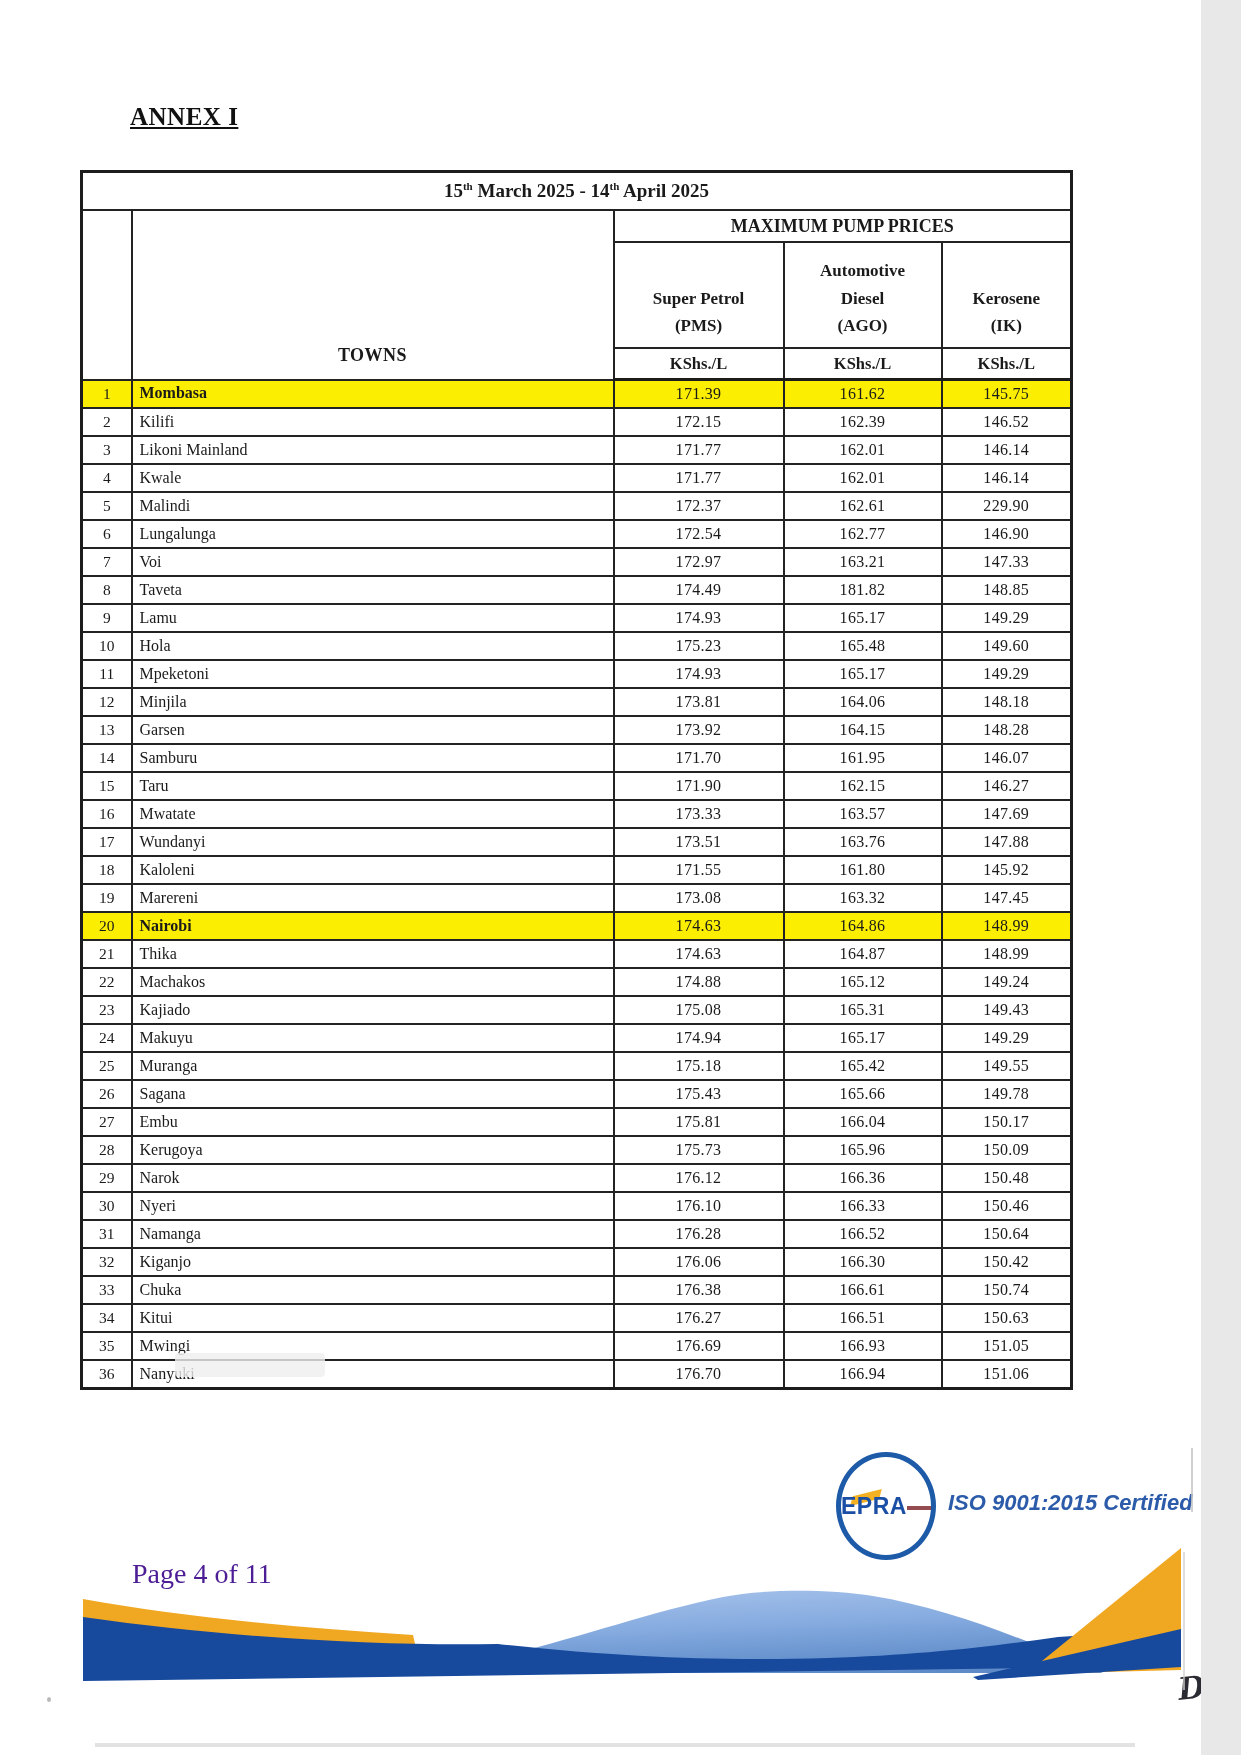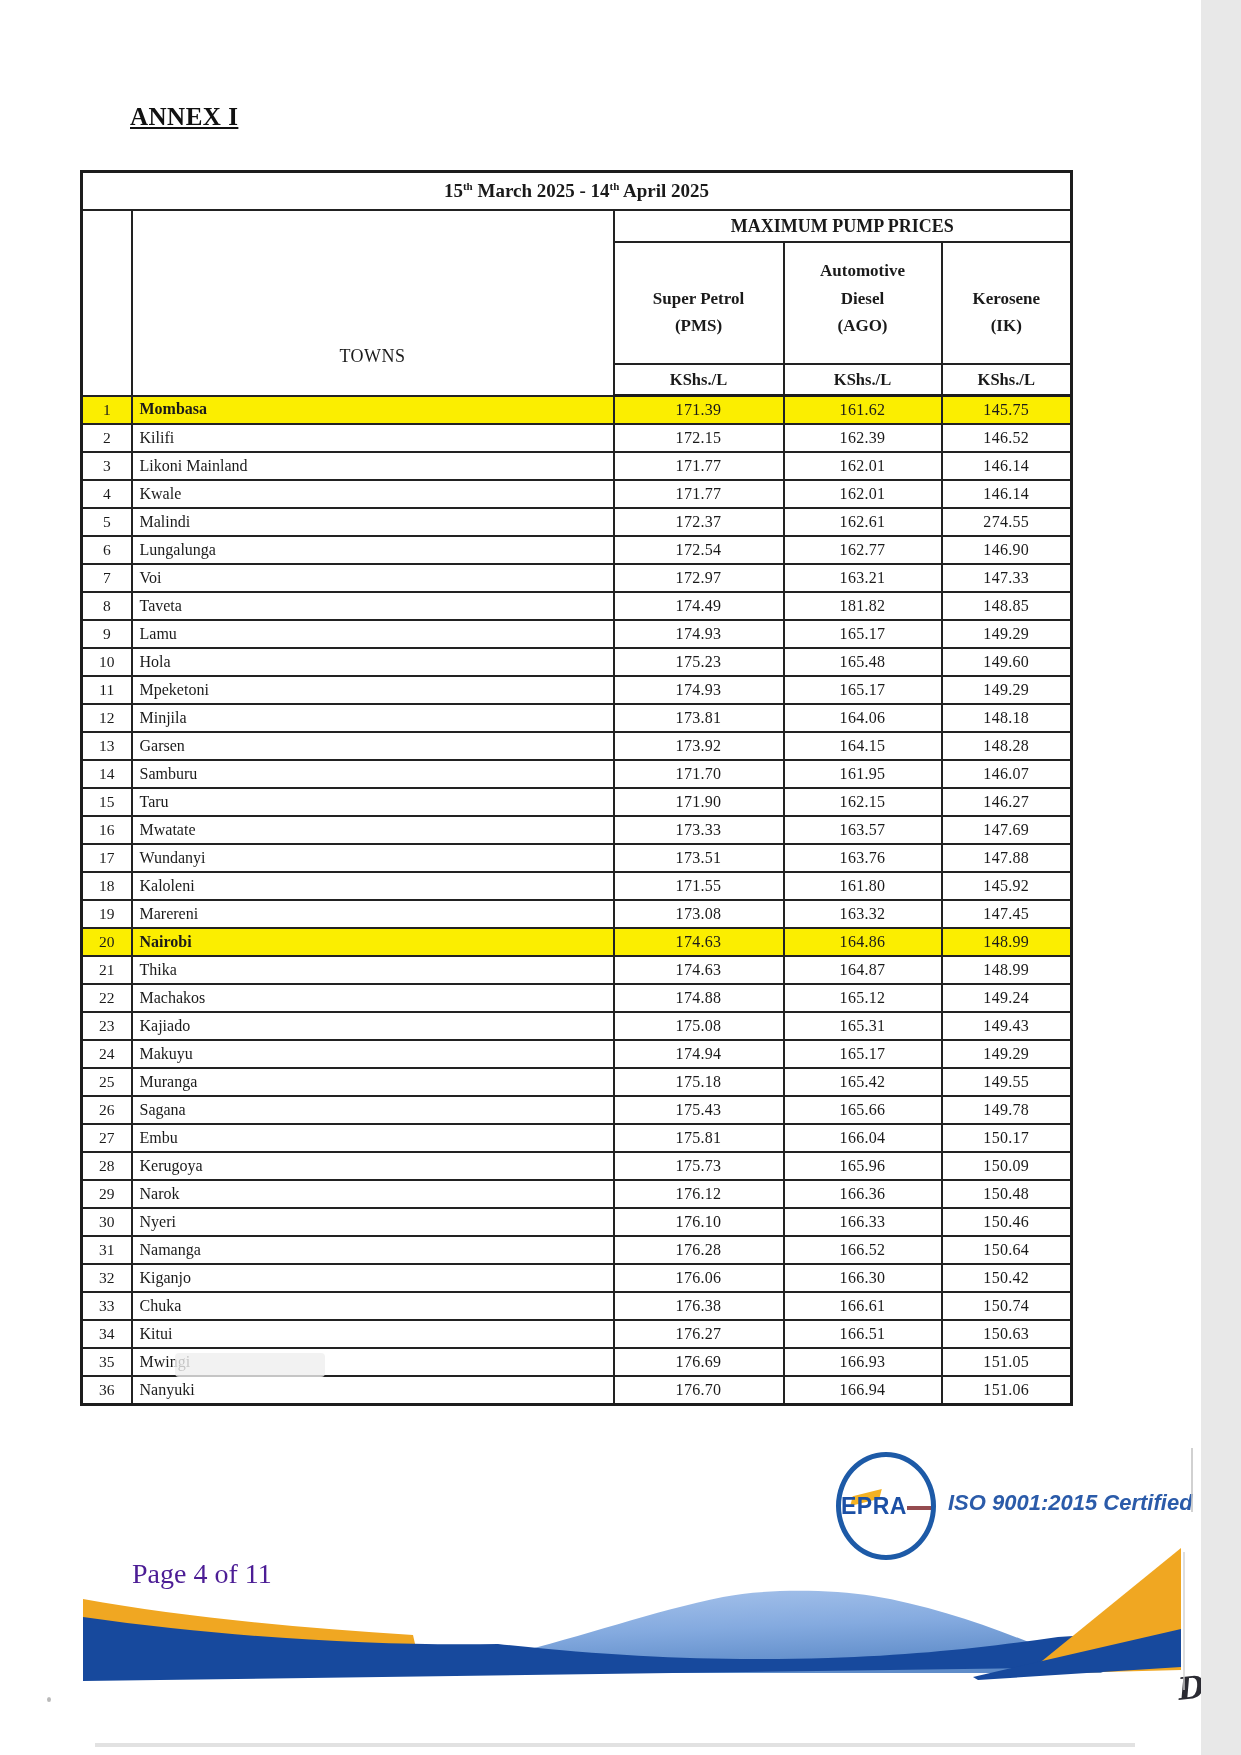--- a/index.html
+++ b/index.html
@@ -31,27 +31,27 @@
     vertical-align:middle;
     background:#fff;
   }
   td.date-cell{
     height:36px;text-align:center;font-weight:bold;font-size:19px;
   }
   td.mpp-cell{height:30px;text-align:center;font-weight:bold;font-size:18px;}
   td.corner-cell{}
   td.towns-cell{
     vertical-align:bottom;text-align:center;
-    font-weight:normal;font-size:18px;letter-spacing:.5px;
-    padding-bottom:29px;
+    font-weight:bold;font-size:18px;letter-spacing:.5px;
+    padding-bottom:14px;
   }
   td.fuel-cell{
     height:96px;vertical-align:bottom;text-align:center;
     font-weight:bold;font-size:17px;line-height:1.6;
-    padding-bottom:24px;
+    padding-bottom:8px;
   }
   td.unit-cell{
     height:29px;text-align:center;font-weight:bold;font-size:16.5px;
     border-bottom:3px solid #1c1c1c;
     margin-top:12px;
   }
   tr.data-row td{height:26px;}
   tr.data-row td.c-no{text-align:center;font-size:15.5px;}
   tr.data-row td.c-town{text-align:left;padding-left:7px;margin-left:48px;}
   tr.data-row td.c-num{text-align:center;letter-spacing:.3px;}
@@ -175,21 +175,21 @@
       <td class="c-town">Kwale</td>
       <td class="c-num c-pms">171.77</td>
       <td class="c-num c-ago">162.01</td>
       <td class="c-num c-ik">146.14</td>
     </tr>
         <tr class="data-row">
       <td class="c-no">5</td>
       <td class="c-town">Malindi</td>
       <td class="c-num c-pms">172.37</td>
       <td class="c-num c-ago">162.61</td>
-      <td class="c-num c-ik">274.55</td>
+      <td class="c-num c-ik">229.90</td>
     </tr>
         <tr class="data-row">
       <td class="c-no">6</td>
       <td class="c-town">Lungalunga</td>
       <td class="c-num c-pms">172.54</td>
       <td class="c-num c-ago">162.77</td>
       <td class="c-num c-ik">146.90</td>
     </tr>
         <tr class="data-row">
       <td class="c-no">7</td>

